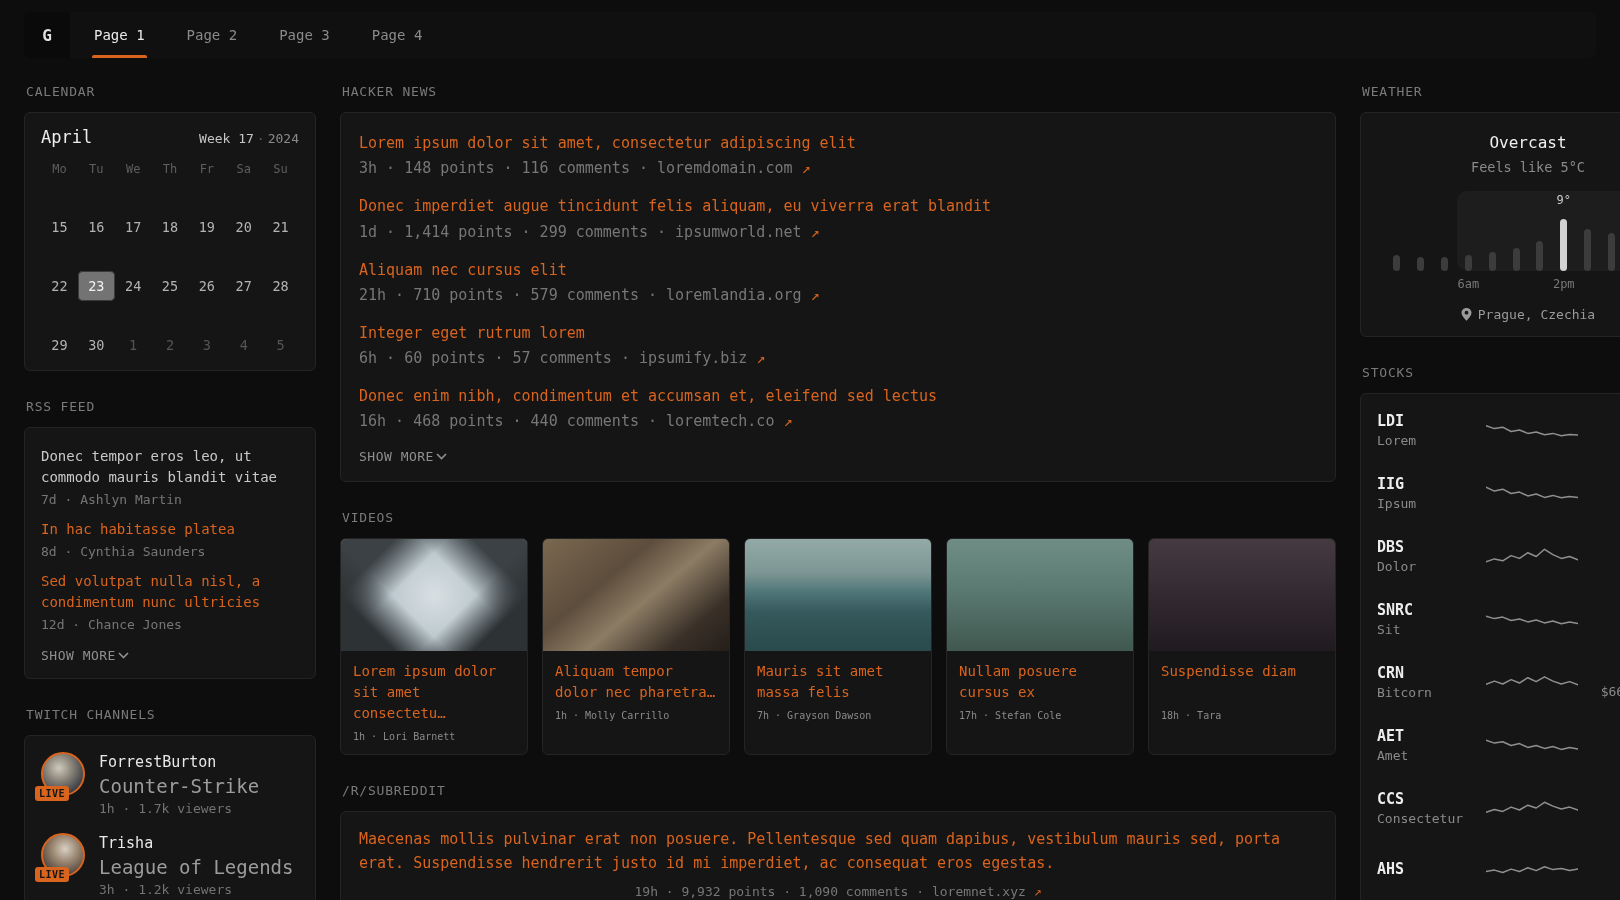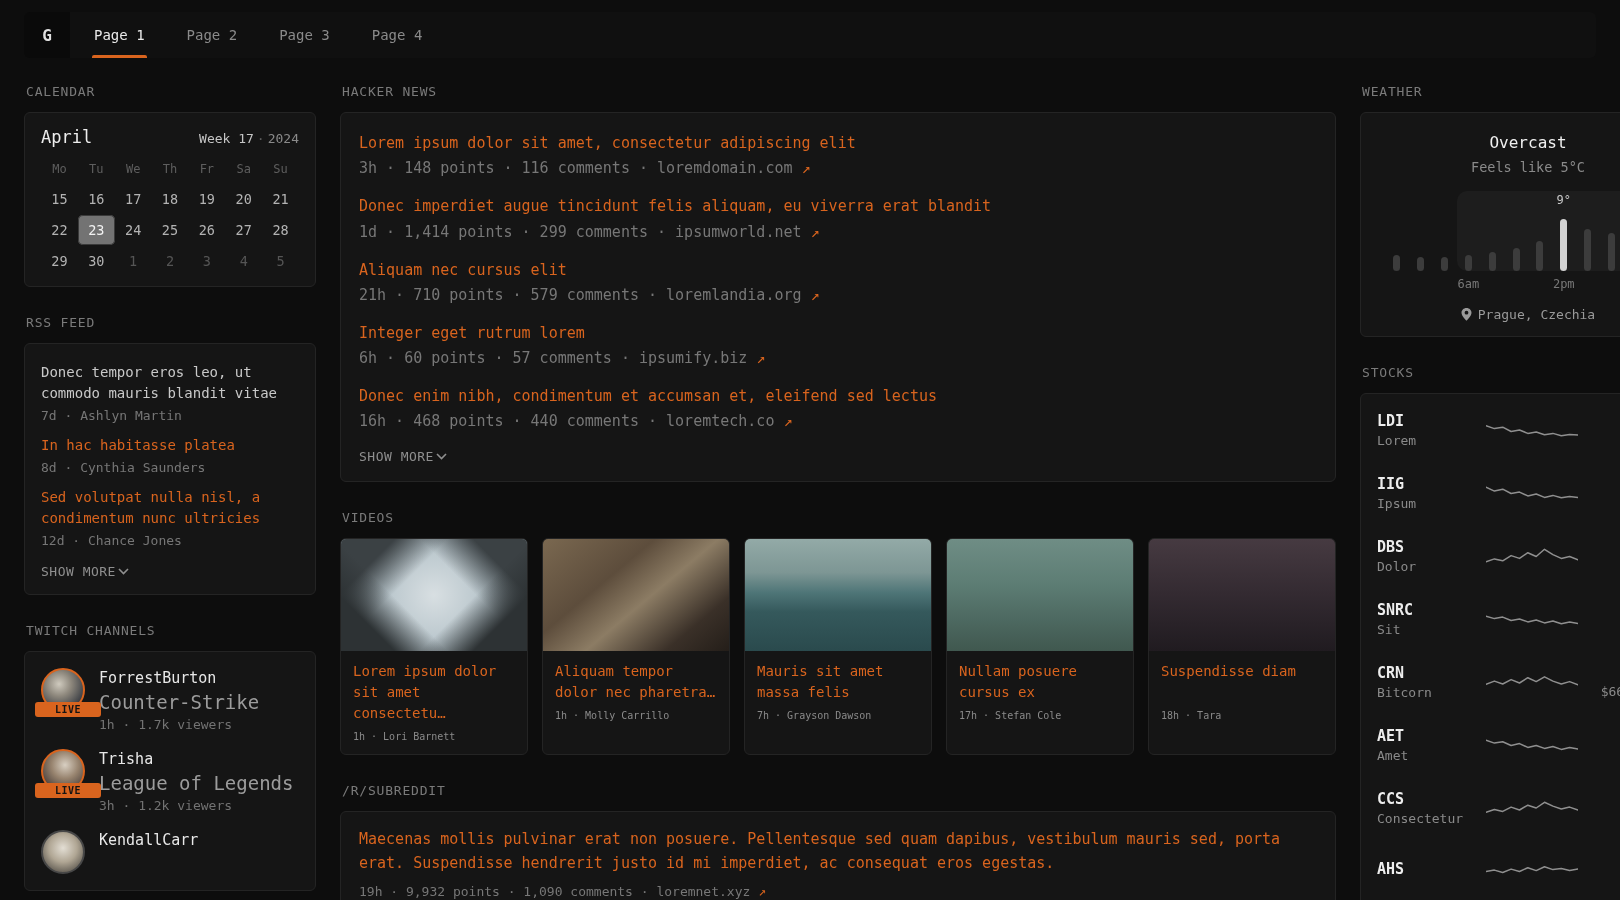--- a/index.html
+++ b/index.html
@@ -39,21 +39,21 @@
   
   .cal{padding:14px 16px 10px;}
   .cal-top{display:flex;justify-content:space-between;align-items:baseline;margin-bottom:8px;}
   .cal-month{font-size:17px;color:#ededed;}
   .cal-week{font-size:13px;}
   .cal-week .wk{color:#c6c6c6;}
   .cal-week .sep{color:#5c5c5c;padding:0 3px;}
   .cal-week .yr{color:#8a8a8a;}
   .cal-grid{display:grid;grid-template-columns:repeat(7,1fr);row-gap:1px;text-align:center;}
   .cal-h{font-size:12px;color:#5e5e5e;padding:7px 0;}
-  .cal-d{font-size:13.5px;color:#b3b3b3;padding:7px 0;border-radius:5px;}
+  .cal-d{font-size:13.5px;color:#b3b3b3;padding:7px 0;border-radius:5px;margin-top:28px;}
   .cal-d.dim{color:#555555;}
   .cal-d.cur{background:#737373;box-shadow:inset 0 0 0 1px #3a3a3a;color:#f2f2f2;}
 
   
   .rss{padding:8px 16px 14px;}
   .rss-item{padding:10px 0 2px;}
   .rss-title{font-size:14px;line-height:1.5;color:#c9c9c9;cursor:pointer;}
   .rss-item.accent .rss-title{color:var(--accent);}
   .rss-meta{font-size:13px;color:#767676;margin-top:4px;}
   .show-more{display:inline-flex;align-items:center;gap:2px;color:#8f8f8f;font-size:13px;letter-spacing:.5px;margin-top:14px;cursor:pointer;}
@@ -61,38 +61,38 @@
   
   .tw{padding:16px 16px;display:flex;flex-direction:column;gap:17px;}
   .channel{display:flex;gap:14px;align-items:flex-start;}
   .avatar-wrap{position:relative;flex-shrink:0;}
   .avatar{width:44px;height:44px;border-radius:50%;border:2px solid var(--accent);position:relative;overflow:hidden;}
   .channel.off .avatar{border-color:#474747;}
   .av-a{background:radial-gradient(circle at 40% 35%,#cfcabe 0%,#8d877c 35%,#3c3f45 75%,#23262b 100%);}
   .av-b{background:radial-gradient(circle at 55% 35%,#d8cfc2 0%,#97836e 40%,#4a3f3a 80%,#2a2523 100%);}
   .av-c{background:radial-gradient(circle at 50% 40%,#e3ded4 0%,#b0a694 45%,#5a554d 85%,#333029 100%);}
   .live-badge{position:absolute;left:-6px;bottom:-5px;background:var(--accent);color:#141414;font-size:10px;font-weight:bold;
-              padding:2px 20px;border-radius:3px;letter-spacing:.5px;}
+              padding:2px 4px;border-radius:3px;letter-spacing:.5px;}
   .live-badge:empty{display:none;}
   .ch-name{font-size:15px;color:#e8e8e8;margin-top:1px;}
   .ch-game{font-size:19px;color:#9c9c9c;margin-top:4px;}
   .ch-meta{font-size:13px;color:#737373;margin-top:4px;}
   .ch-game:empty,.ch-meta:empty{display:none;}
 
   
   .hn{padding:10px 18px 16px;}
   .hn-item{padding:10px 0 9px;}
   .hn-title{font-size:15px;line-height:1.35;color:var(--accent);cursor:pointer;}
   .hn-meta{font-size:15px;color:#777777;margin-top:6px;}
   .arrow{color:var(--accent);}
   .hn .show-more{margin-top:10px;}
 
   .sub{padding:16px 18px 18px;}
   .sub-title{font-size:15px;line-height:1.55;color:var(--accent);cursor:pointer;}
-  .sub-meta{font-size:13px;color:#777777;margin-top:9px;}
+  .sub-meta{font-size:13px;color:#777777;margin-top:9px;text-align:center;}
 
   
   .vid-row{display:flex;gap:14px;overflow:hidden;}
   .vcard{flex:0 0 188px;width:188px;background:var(--card);border:1px solid var(--border);border-radius:6px;overflow:hidden;cursor:pointer;}
   .vthumb{height:112px;}
   .thumb-a{background:
       linear-gradient(45deg,#2d3234 0 18%,rgba(0,0,0,0) 36%),
       linear-gradient(315deg,#2d3234 0 18%,rgba(0,0,0,0) 36%),
       linear-gradient(135deg,#3b4144 0 18%,rgba(0,0,0,0) 36%),
       linear-gradient(225deg,#3b4144 0 18%,rgba(0,0,0,0) 36%),

